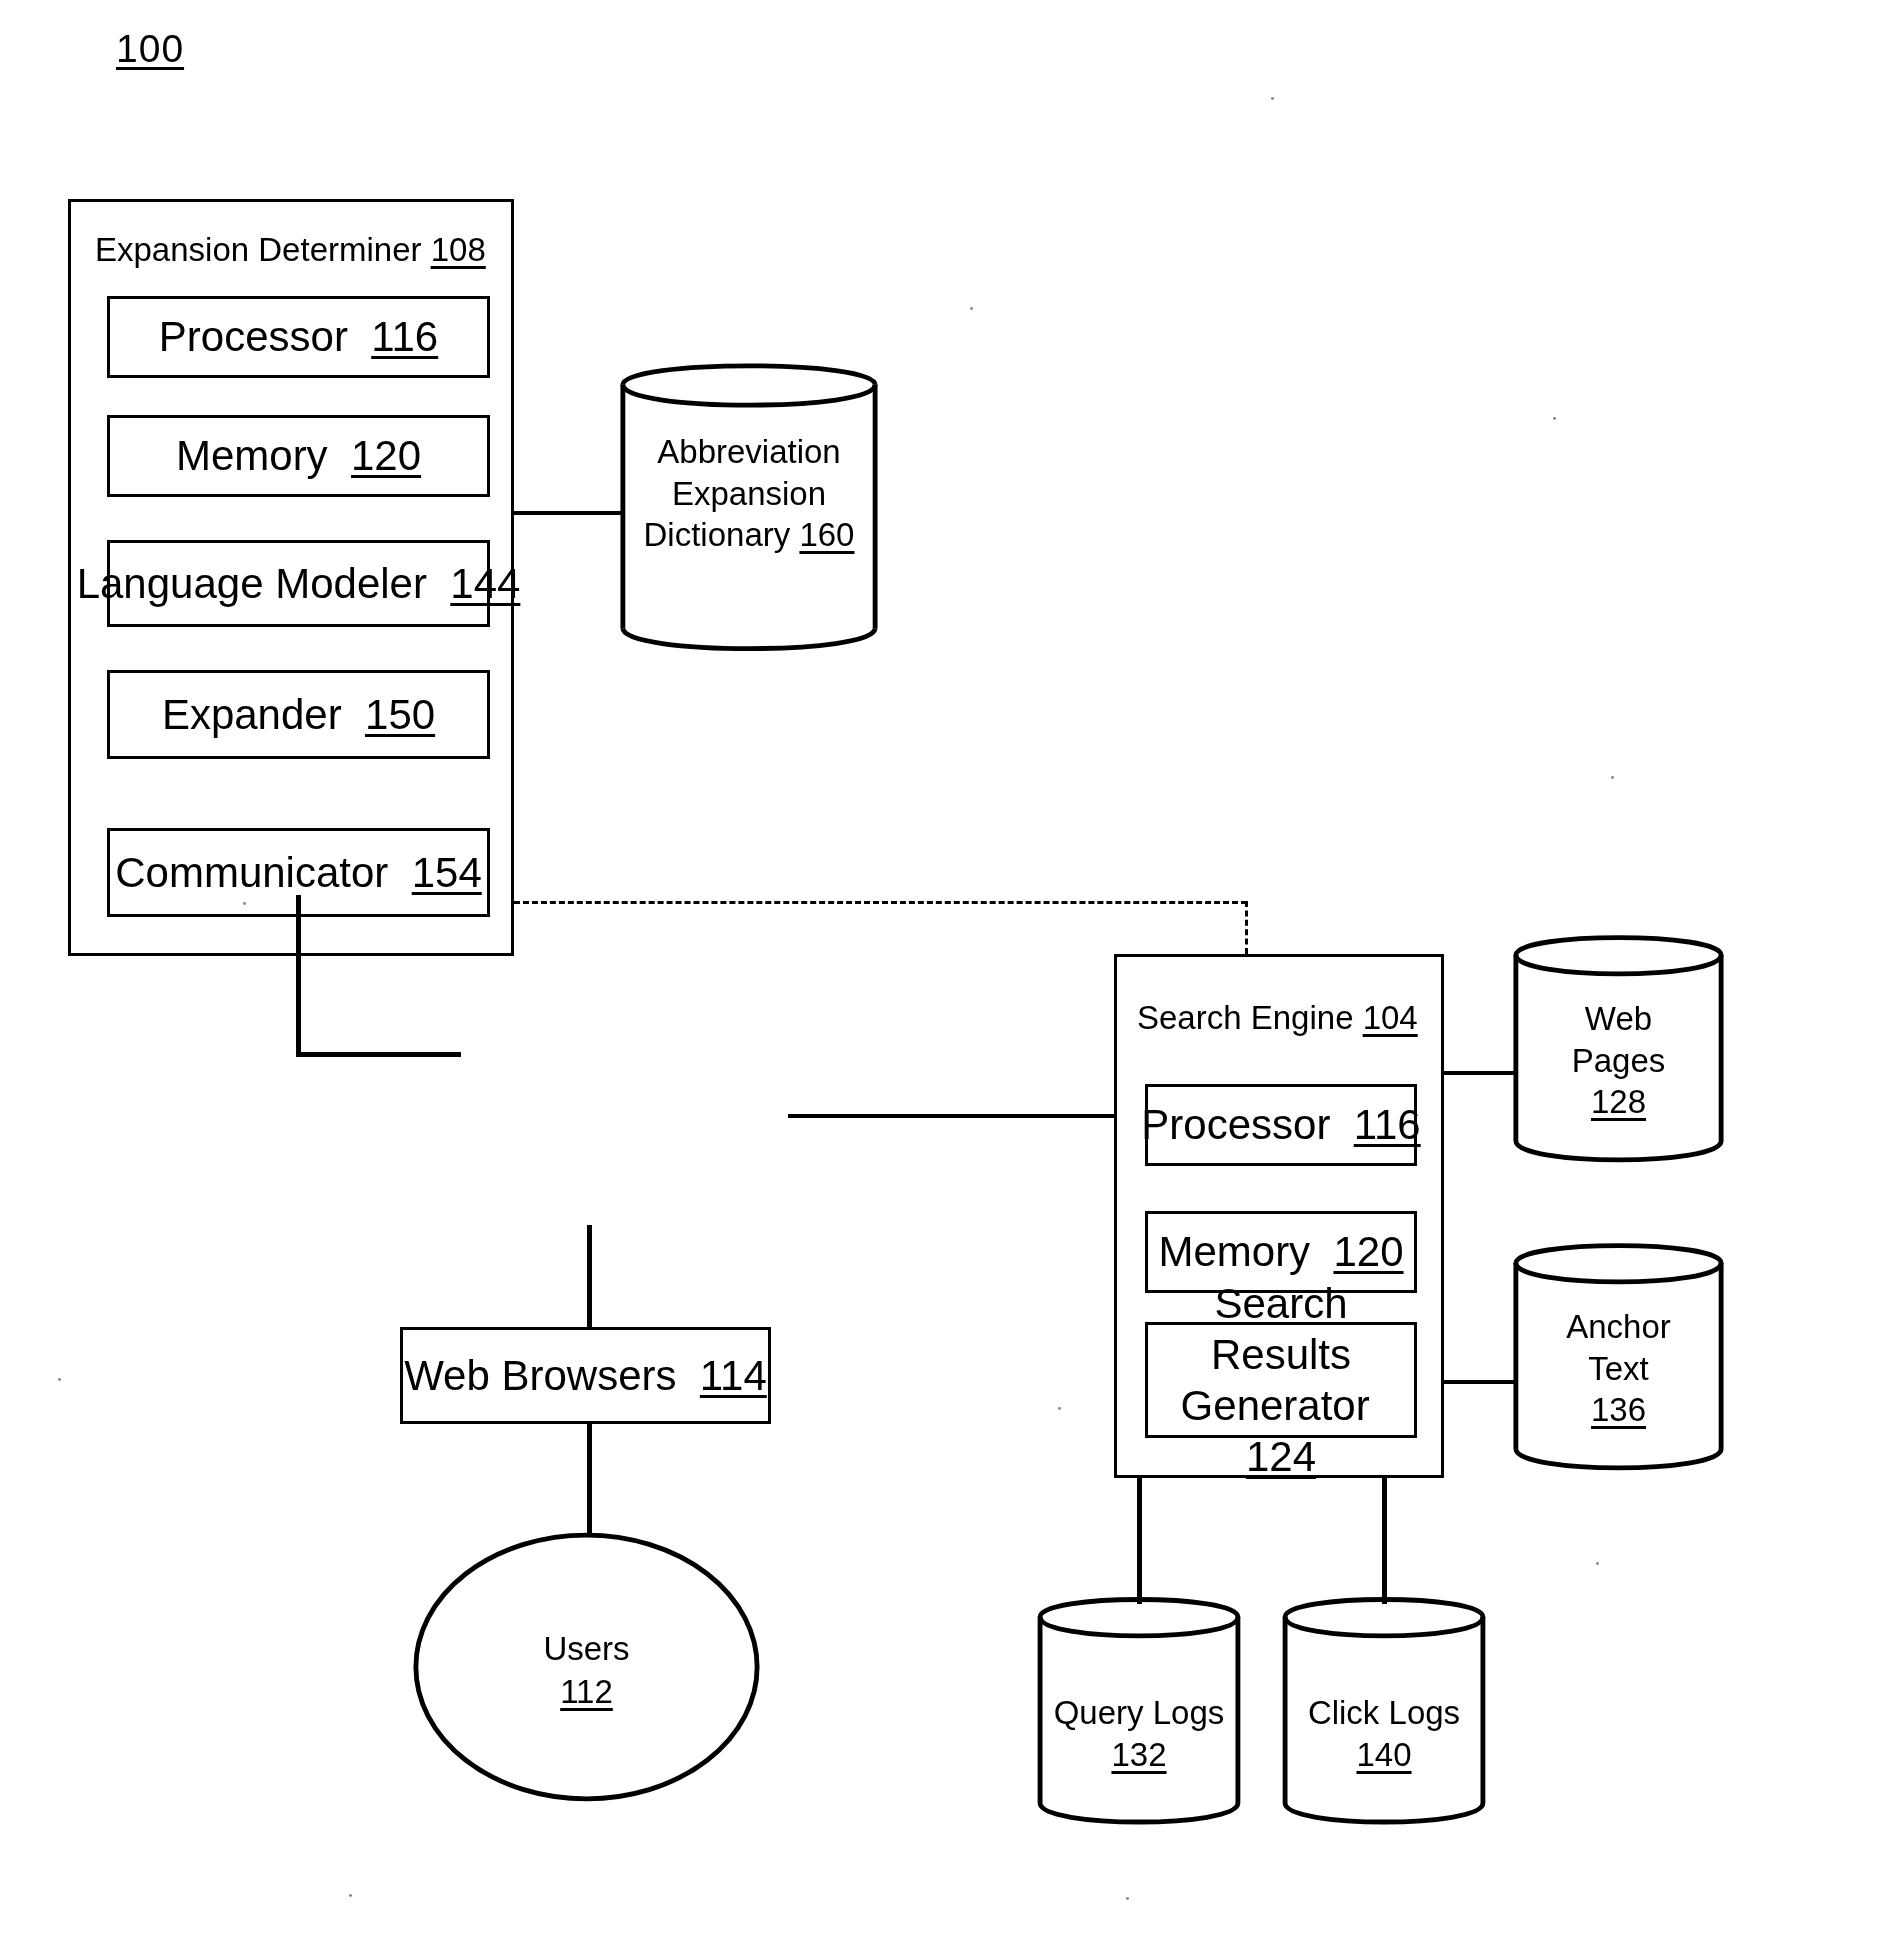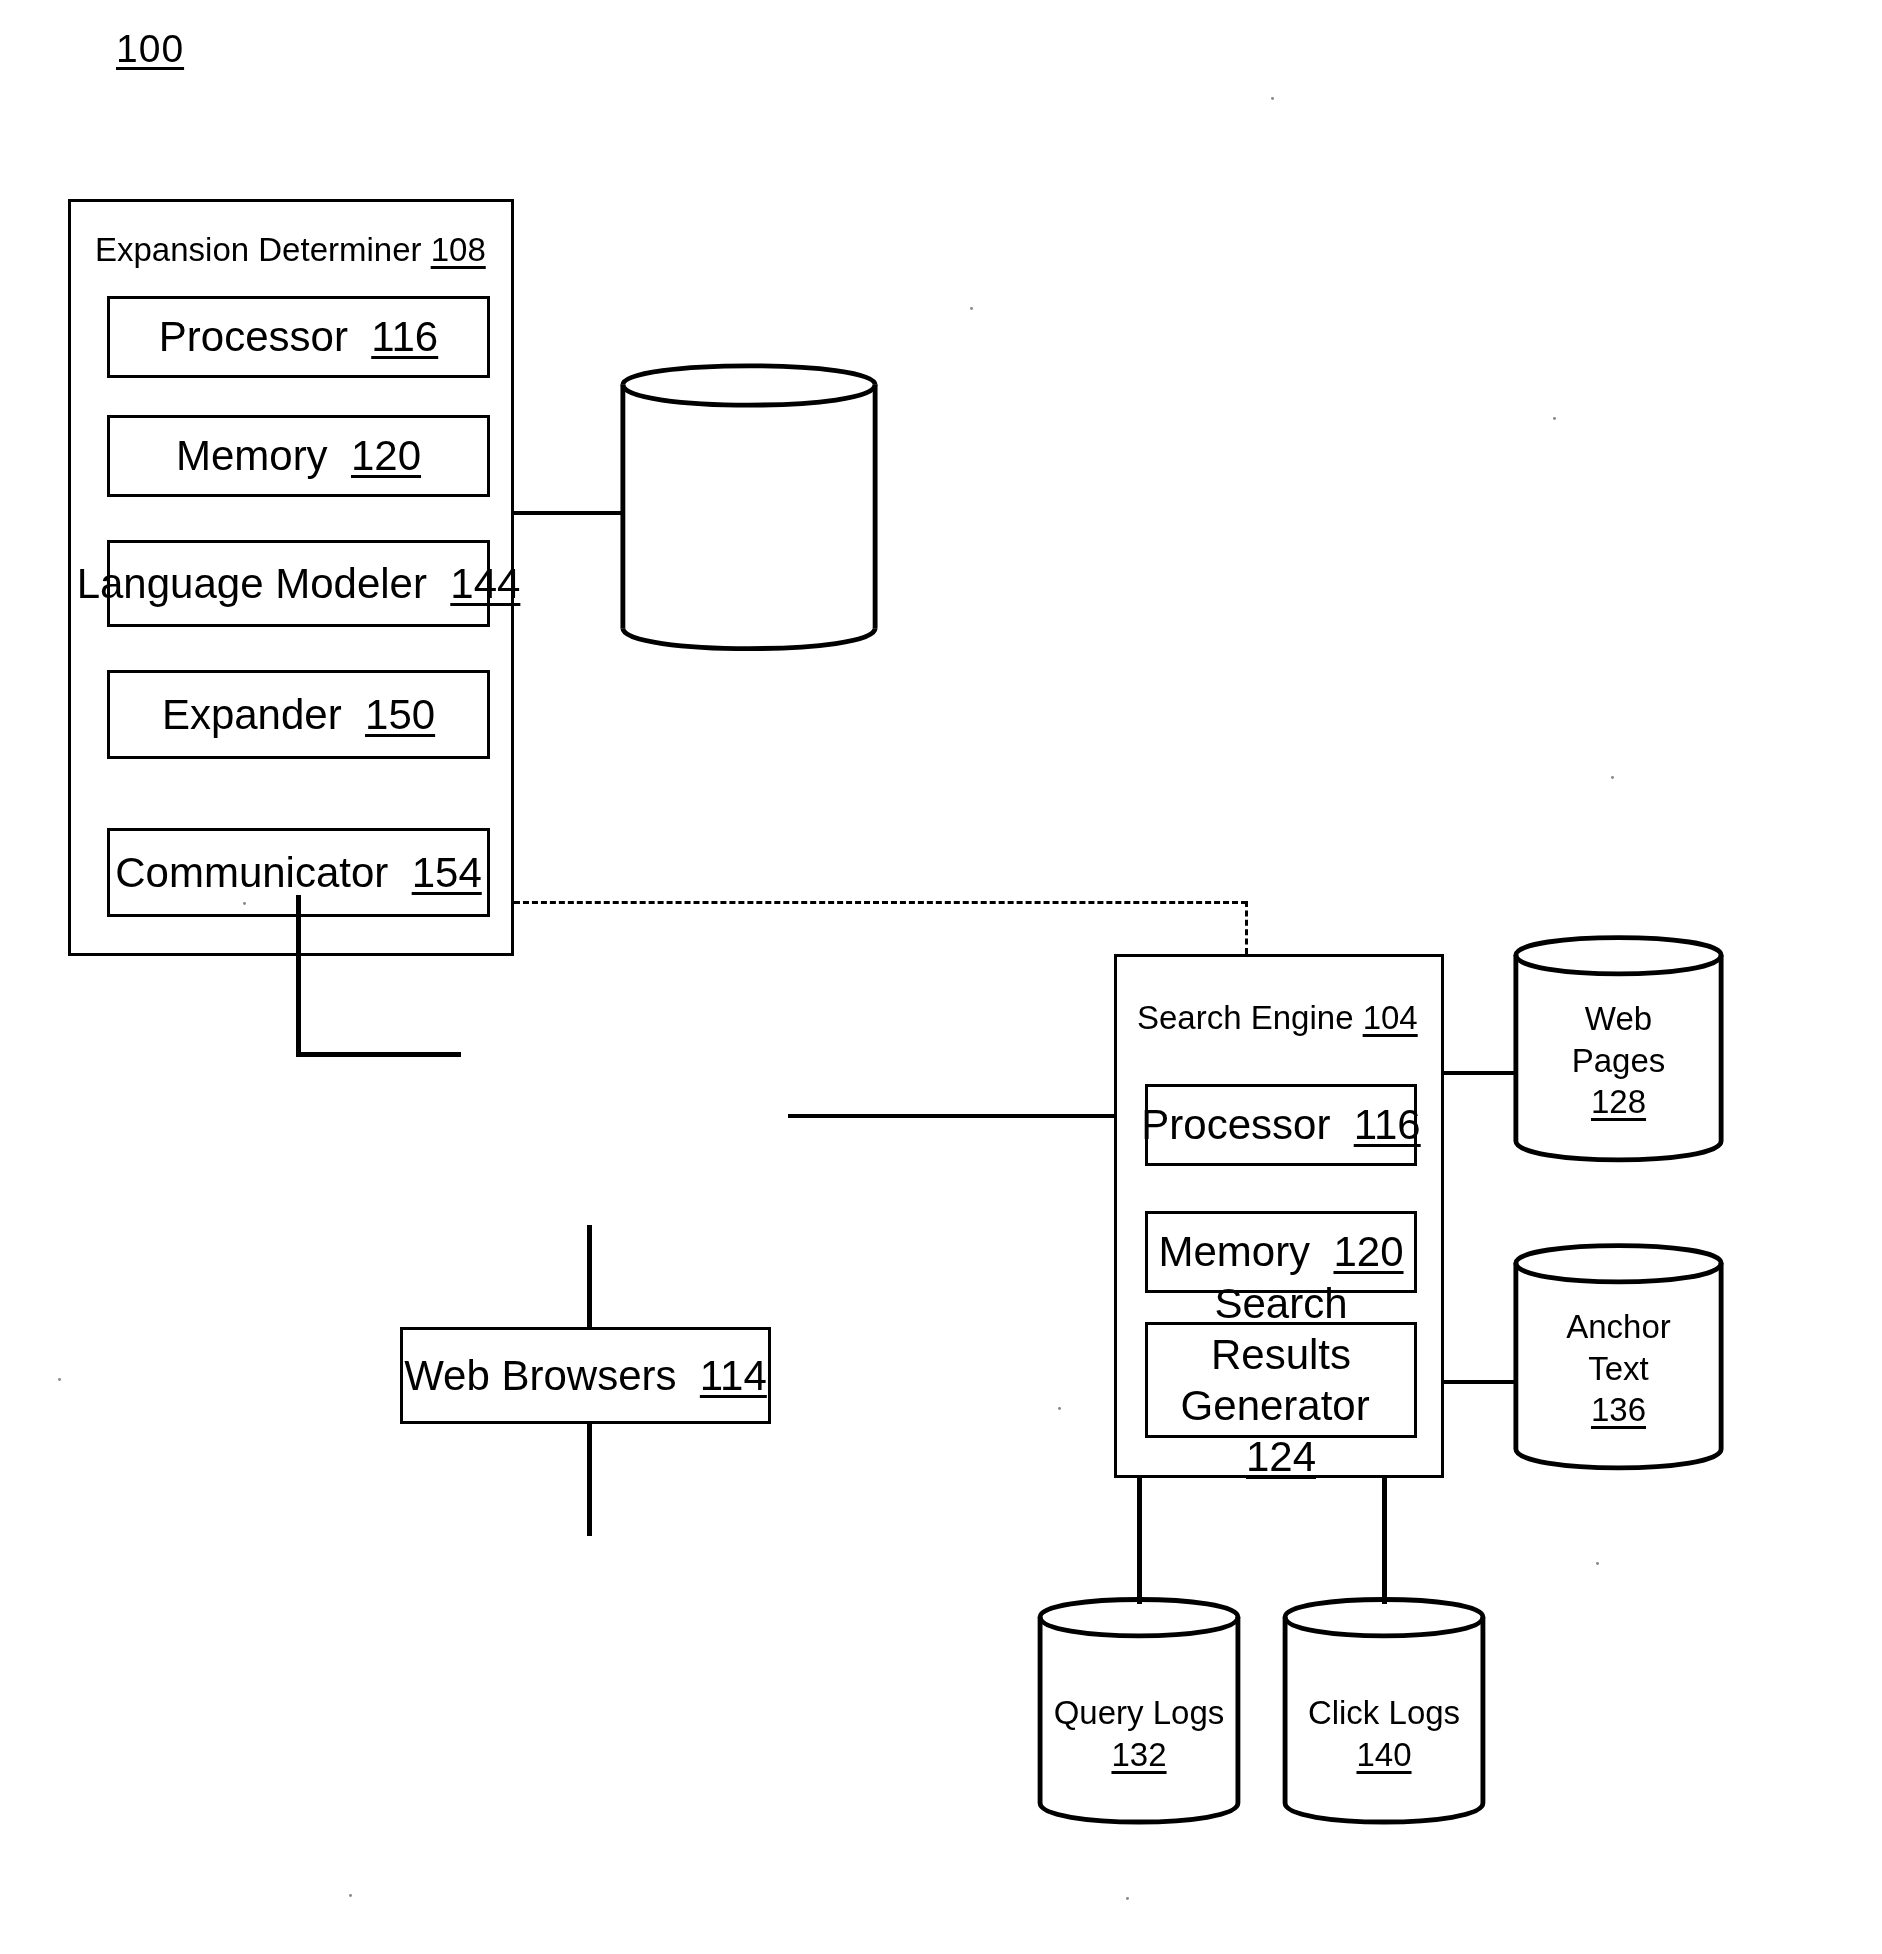--- a/index.html
+++ b/index.html
@@ -186,20 +186,28 @@
   </div>
 
   <div class="cylinder" style="left:619px; top:344px; width:260px; height:325px;">
     <svg width="260" height="325" viewBox="0 0 268 335">
       <path d="M4,42 L4,293" stroke="#000" stroke-width="5" fill="none"></path>
       <path d="M264,42 L264,293" stroke="#000" stroke-width="5" fill="none"></path>
       <path d="M4,42 C4,16 264,16 264,42" stroke="#000" stroke-width="5" fill="none"></path>
       <path d="M4,42 C4,70 264,70 264,42" stroke="#000" stroke-width="5" fill="none"></path>
       <path d="M4,293 C4,321 264,321 264,293" stroke="#000" stroke-width="5" fill="none"></path>
     </svg>
+    <div class="cyl-text" style="top:87px;">
+      <div>Abbreviation</div>
+      <div>Expansion</div>
+      <div>
+        <span>Dictionary</span>
+        <span class="ref">160</span>
+      </div>
+    </div>
   </div>
 
   <div class="conn h" style="left:514px; top:511px; width:109px;"></div>
 
 
   <div class="conn v" style="left:296px; top:895px; width:4.9px; height:160px;"></div>
   <div class="conn h" style="left:296px; top:1052px; width:165px; height:4.9px;"></div>
 
   <div class="conn dashed-h" style="left:514px; top:901px; width:733px;"></div>
   <div class="conn dashed-v" style="left:1245px; top:901px; height:53px;"></div>
@@ -210,20 +218,29 @@
 
   <div class="node" style="left:400px; top:1327px; width:371px; height:97px;">
     <span class="lbl">
       <span>Web Browsers</span>&nbsp;
       <span class="ref">114</span>
     </span>
   </div>
 
   <div class="conn v" style="left:587px; top:1423px; width:4.9px; height:113px;"></div>
 
+  <div class="ellipse-node" style="left:412px; top:1531px; width:349px; height:272px;">
+    <svg width="349" height="272" viewBox="0 0 360 280">
+      <ellipse cx="180" cy="140" rx="176" ry="136" stroke="#000" stroke-width="5" fill="#fff"></ellipse>
+    </svg>
+    <div class="ell-text" style="top:97px;">
+      <div>Users</div>
+      <div class="ref" style="display:inline-block;">112</div>
+    </div>
+  </div>
 
   <div class="container-box" style="left:1114px; top:954px; width:330px; height:524px;"></div>
 
   <div class="container-title" style="left:1137px; top:999px;">
     <span>Search Engine</span>
     <span class="ref">104</span>
   </div>
 
   <div class="node" style="left:1145px; top:1084px; width:272px; height:82px;">
     <span class="lbl">

